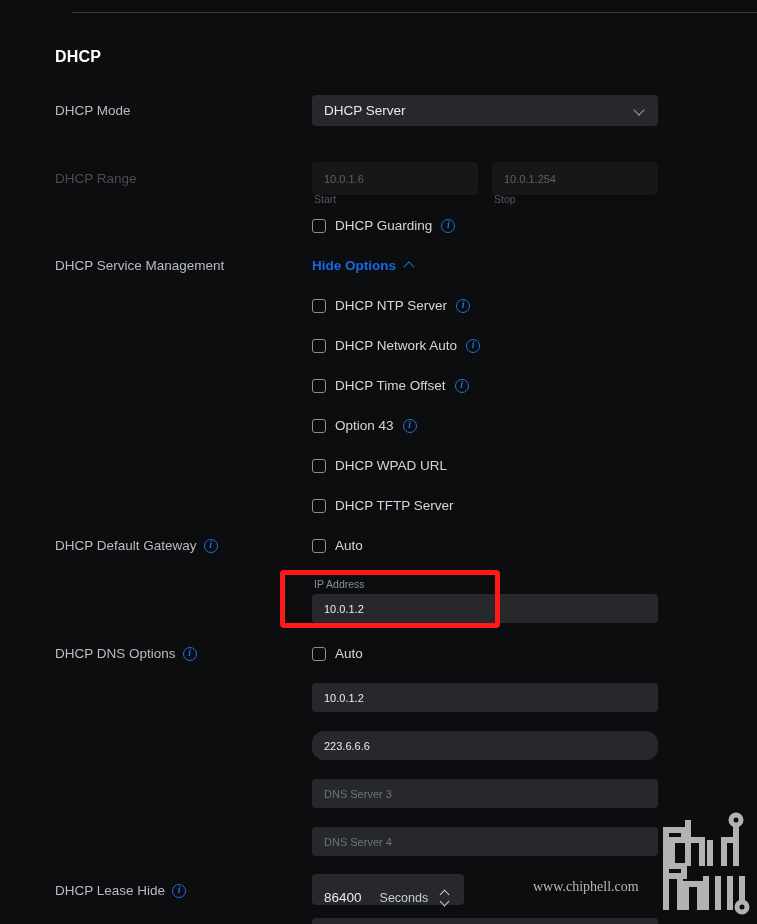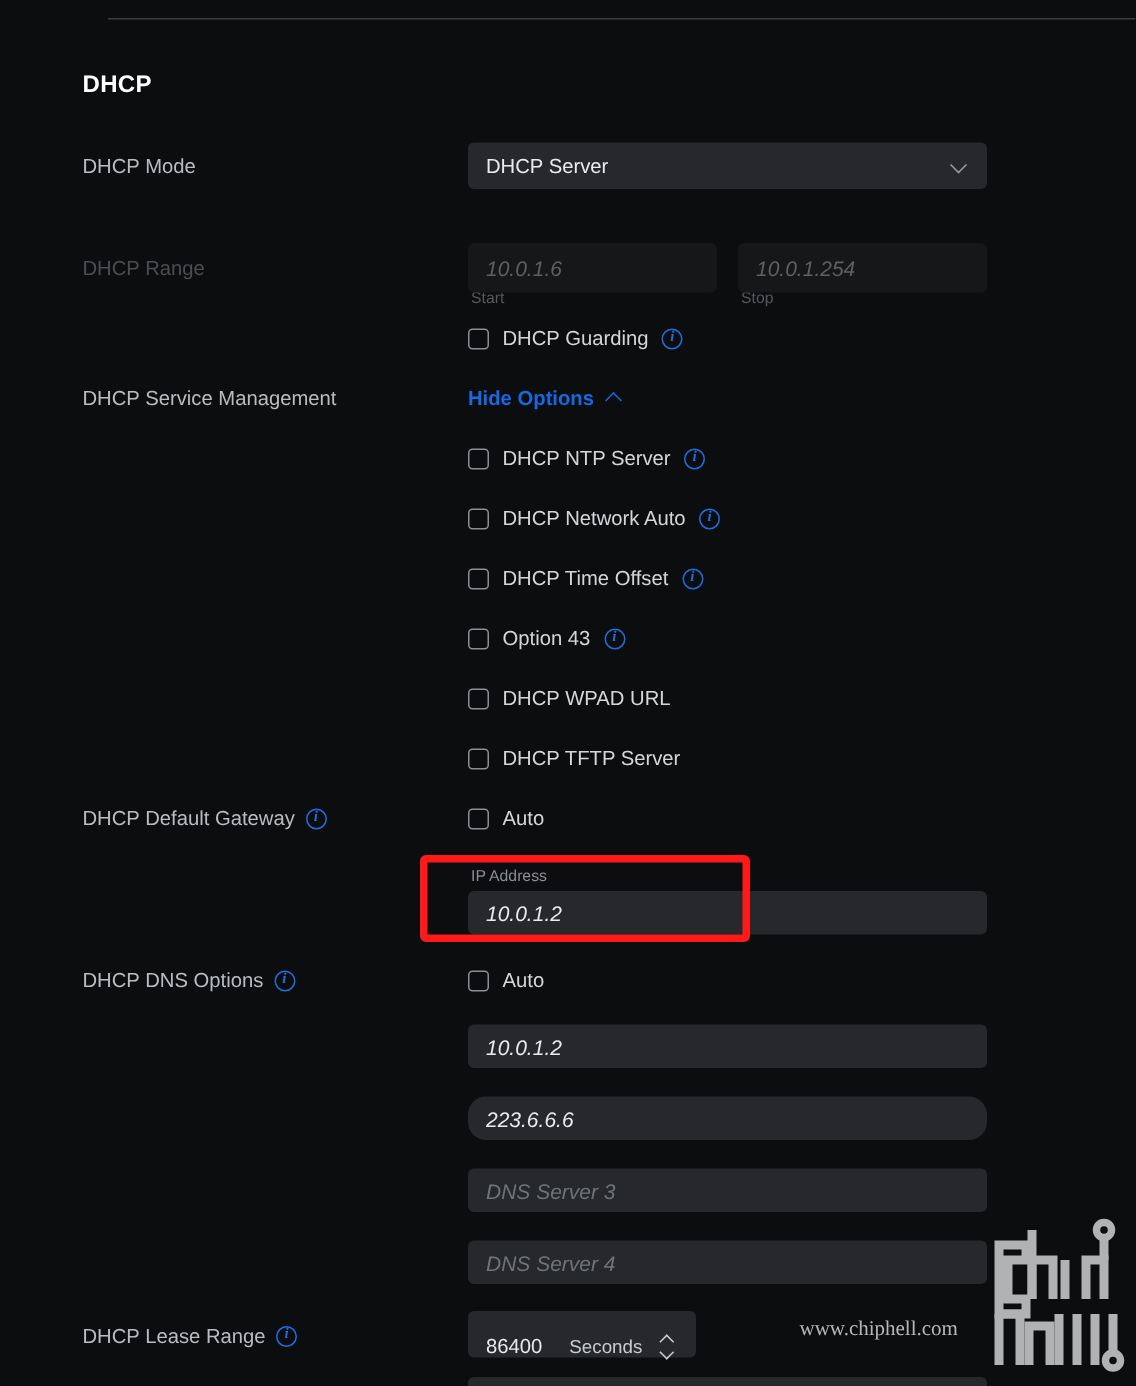--- a/index.html
+++ b/index.html
@@ -33,23 +33,23 @@
     display: inline-flex; align-items: center; justify-content: center;
     width: 14px; height: 14px; border-radius: 50%;
     border: 1.2px solid #1e6fe0; color: #1e6fe0;
     font-size: 10px; font-style: italic; font-family: "Liberation Serif", serif;
     line-height: 1; font-weight: bold; padding-bottom: 1px;
   }
 
   .field {
     position: absolute;
     background: #26282b; border: none; border-radius: 4px;
-    color: #e8eaec; font-size: 14px;
+    color: #e8eaec; font-size: 11px;
     font-family: "Liberation Sans", sans-serif;
-    padding: 0 12px; outline: none; font-style: italic;
+    padding: 0 12px; outline: none;
   }
   .field::placeholder { color: #6f7479; }
   .field.disabled { background: #161718; color: #5d6064; }
 
   .float-label {
     position: absolute; font-size: 10.5px; color: #8a8f94;
   }
   .float-label.dim { color: #55585c; margin-top: 47px; }
 
   .select-box {
@@ -213,21 +213,21 @@
     <span class="cb-box"></span>
     <span>Auto</span>
   </div>
 
   <input class="field" style="left: 312px; top: 683px; width: 346px; height: 29px;" value="10.0.1.2">
   <input class="field" style="left: 312px; top: 731px; width: 346px; height: 29px; border-radius: 12px;" value="223.6.6.6">
   <input class="field" style="left: 312px; top: 779px; width: 346px; height: 29px;" placeholder="DNS Server 3">
   <input class="field" style="left: 312px; top: 827px; width: 346px; height: 29px;" placeholder="DNS Server 4">
 
   <div class="row-label" style="top:883px">
-    <span>DHCP Lease Range</span>
+    <span>DHCP Lease Hide</span>
     <span class="info-icon">i</span>
   </div>
   <div class="stepper" style="left:312px; top:874px; width:152px; height:31px">
     <span>86400</span>
     <span class="unit">Seconds</span>
     <span class="spin"></span>
   </div>
 
   <div class="field" style="left:312px; top:918px; width:346px; height:29px"></div>
 

